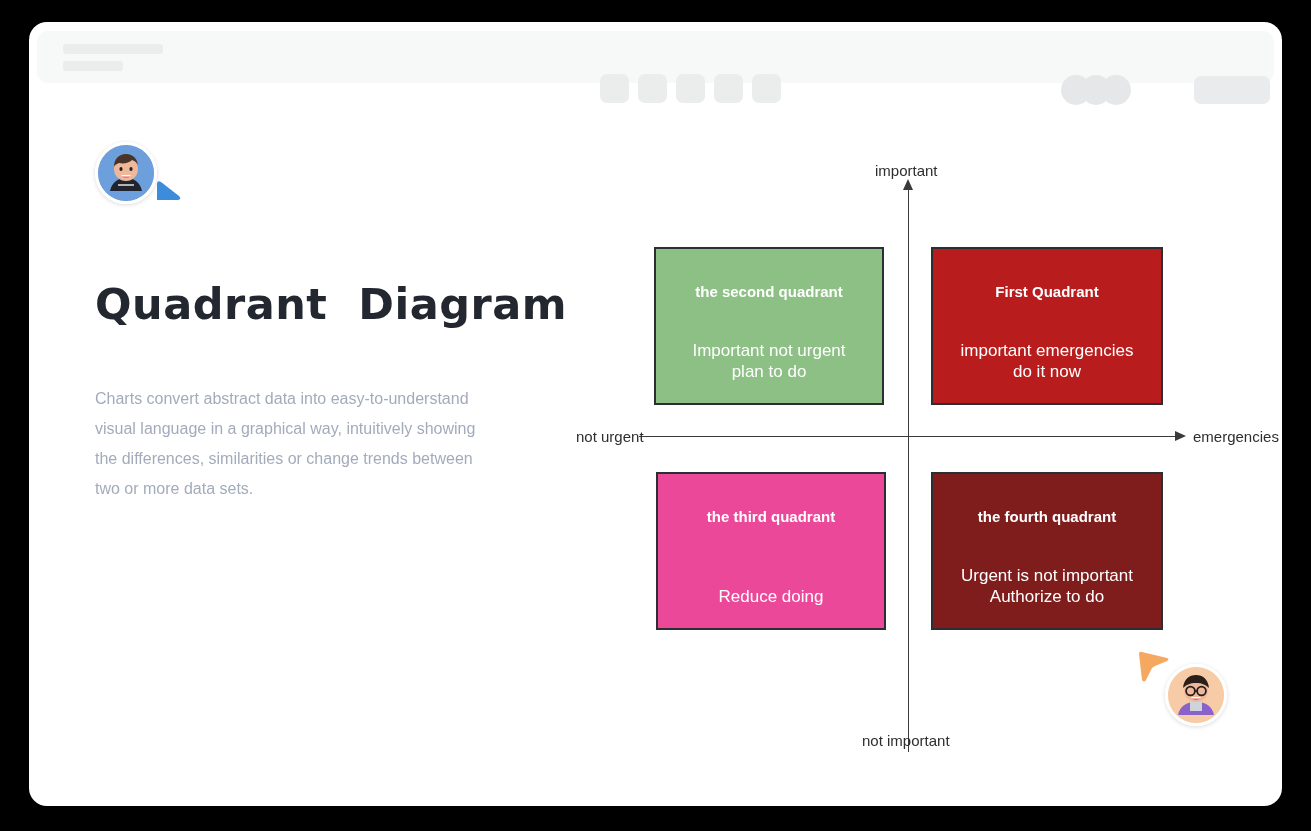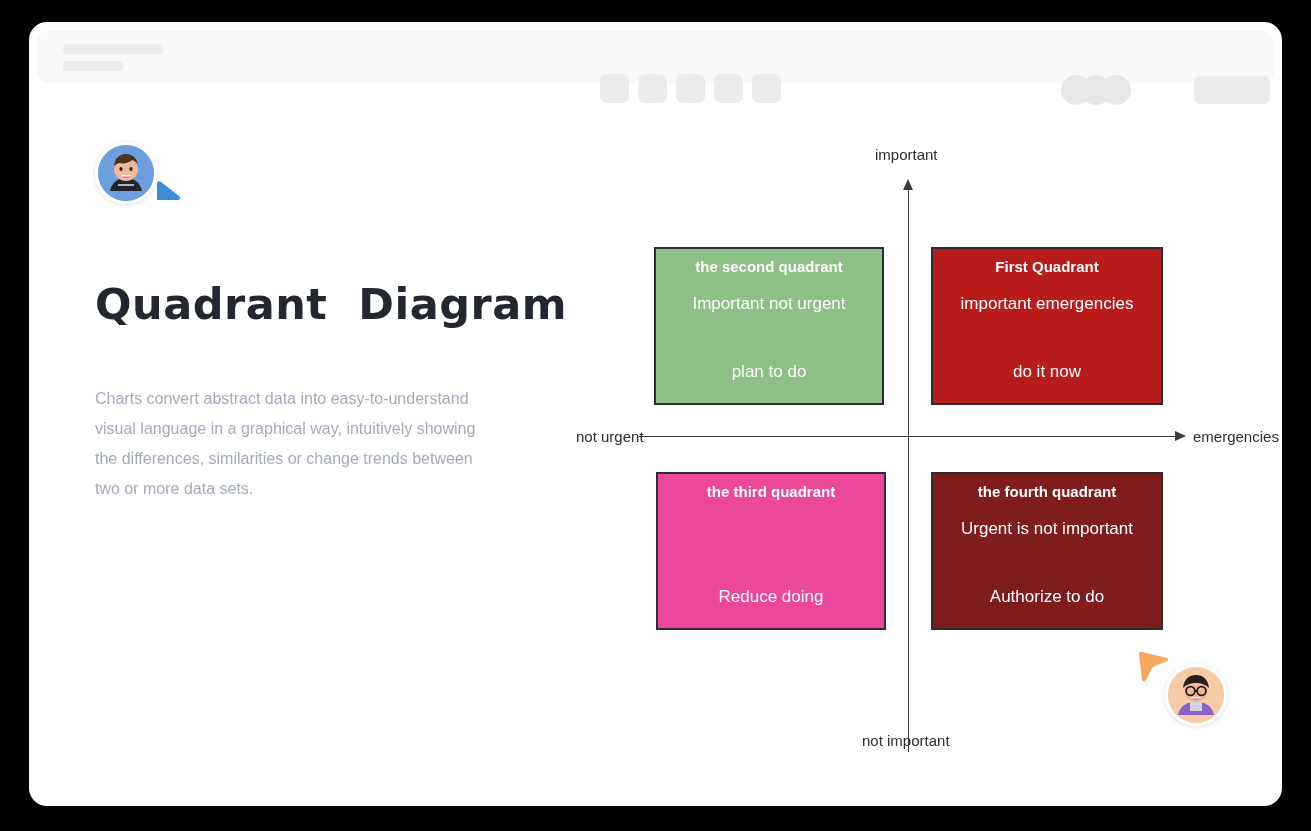--- a/index.html
+++ b/index.html
@@ -202,46 +202,46 @@
     border-left: 11px solid #3a3a3a;
   }
 
   .axis-label {
     position: absolute;
     font-size: 15px;
     color: #2e2e2e;
     white-space: nowrap;
     font-family: "Liberation Sans", sans-serif;
   }
-  .lbl-top    { left: 336px; top: 24px; }
+  .lbl-top    { left: 336px; top: 40px; }
   .lbl-bottom { left: 323px; top: 610px; }
   .lbl-left   { left: 37px;  top: 306px; }
   .lbl-right  { left: 654px; top: 306px; }
 
   .qbox {
     position: absolute;
     border: 2px solid #2b2f33;
     display: flex;
     flex-direction: column;
     align-items: center;
-    padding-top: 8px;
+    padding-top: 33px;
     color: #ffffff;
     text-align: center;
     font-family: "Liberation Sans", sans-serif;
   }
   .qbox .q-title {
     font-size: 15px;
     font-weight: 700;
     line-height: 20px;
   }
   .qbox .q-desc {
     font-size: 17px;
     font-weight: 400;
     line-height: 22px;
-    margin-top: 16px;
+    margin-top: 38px;
     padding: 0 14px;
   }
   .qbox .q-action {
     font-size: 17px;
     font-weight: 400;
     line-height: 22px;
     position: absolute;
     bottom: 20px;
     left: 0; right: 0;
   }

